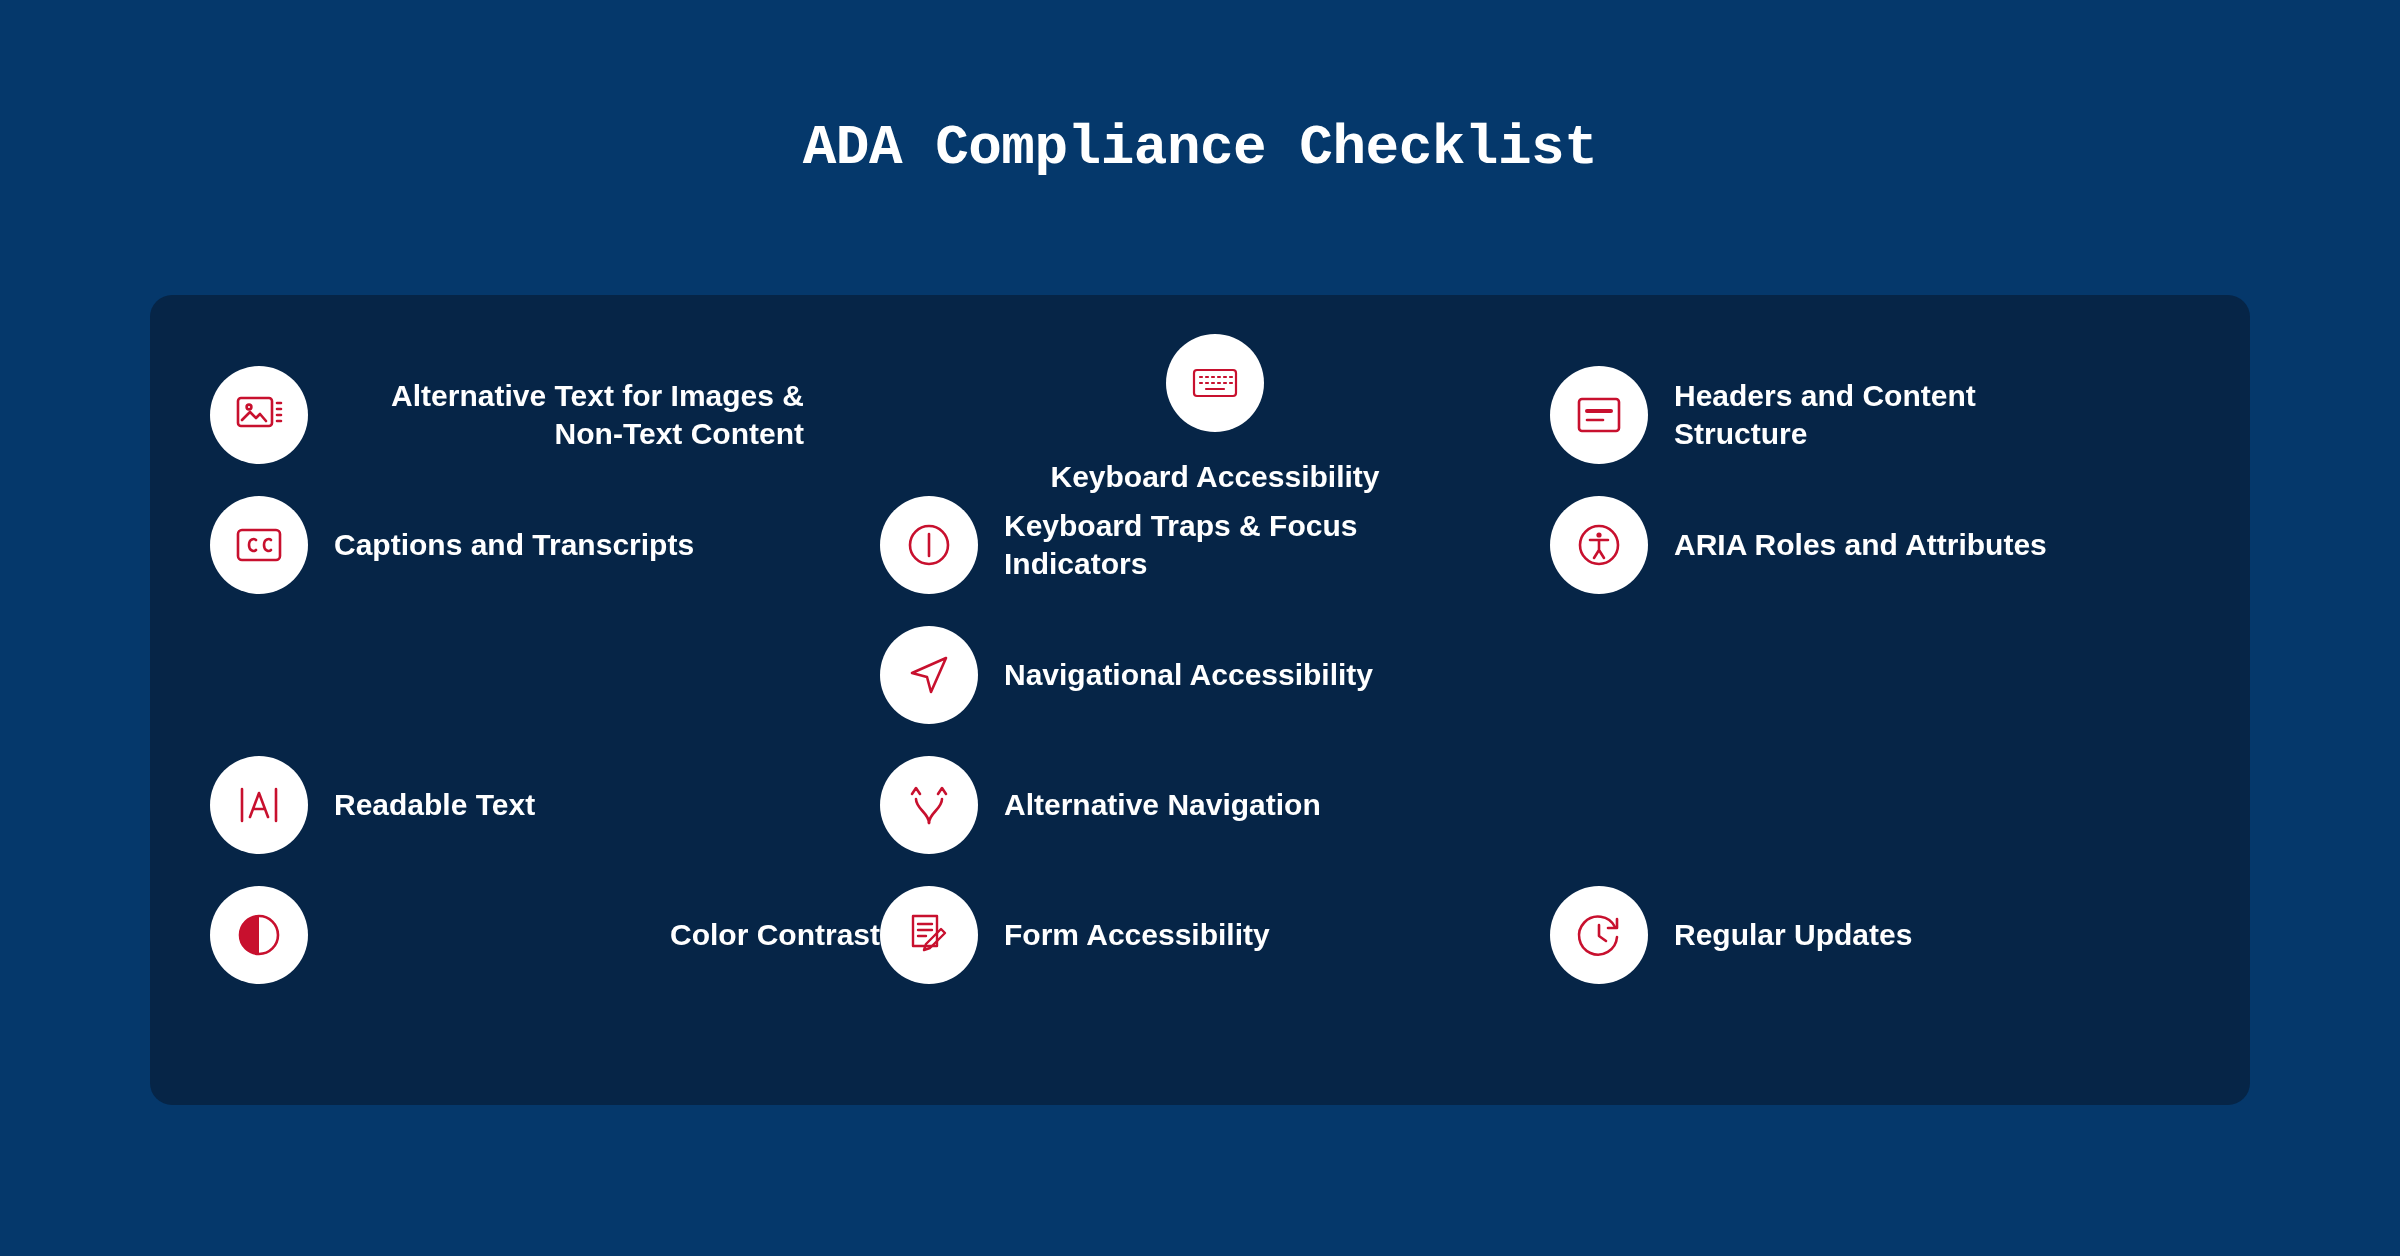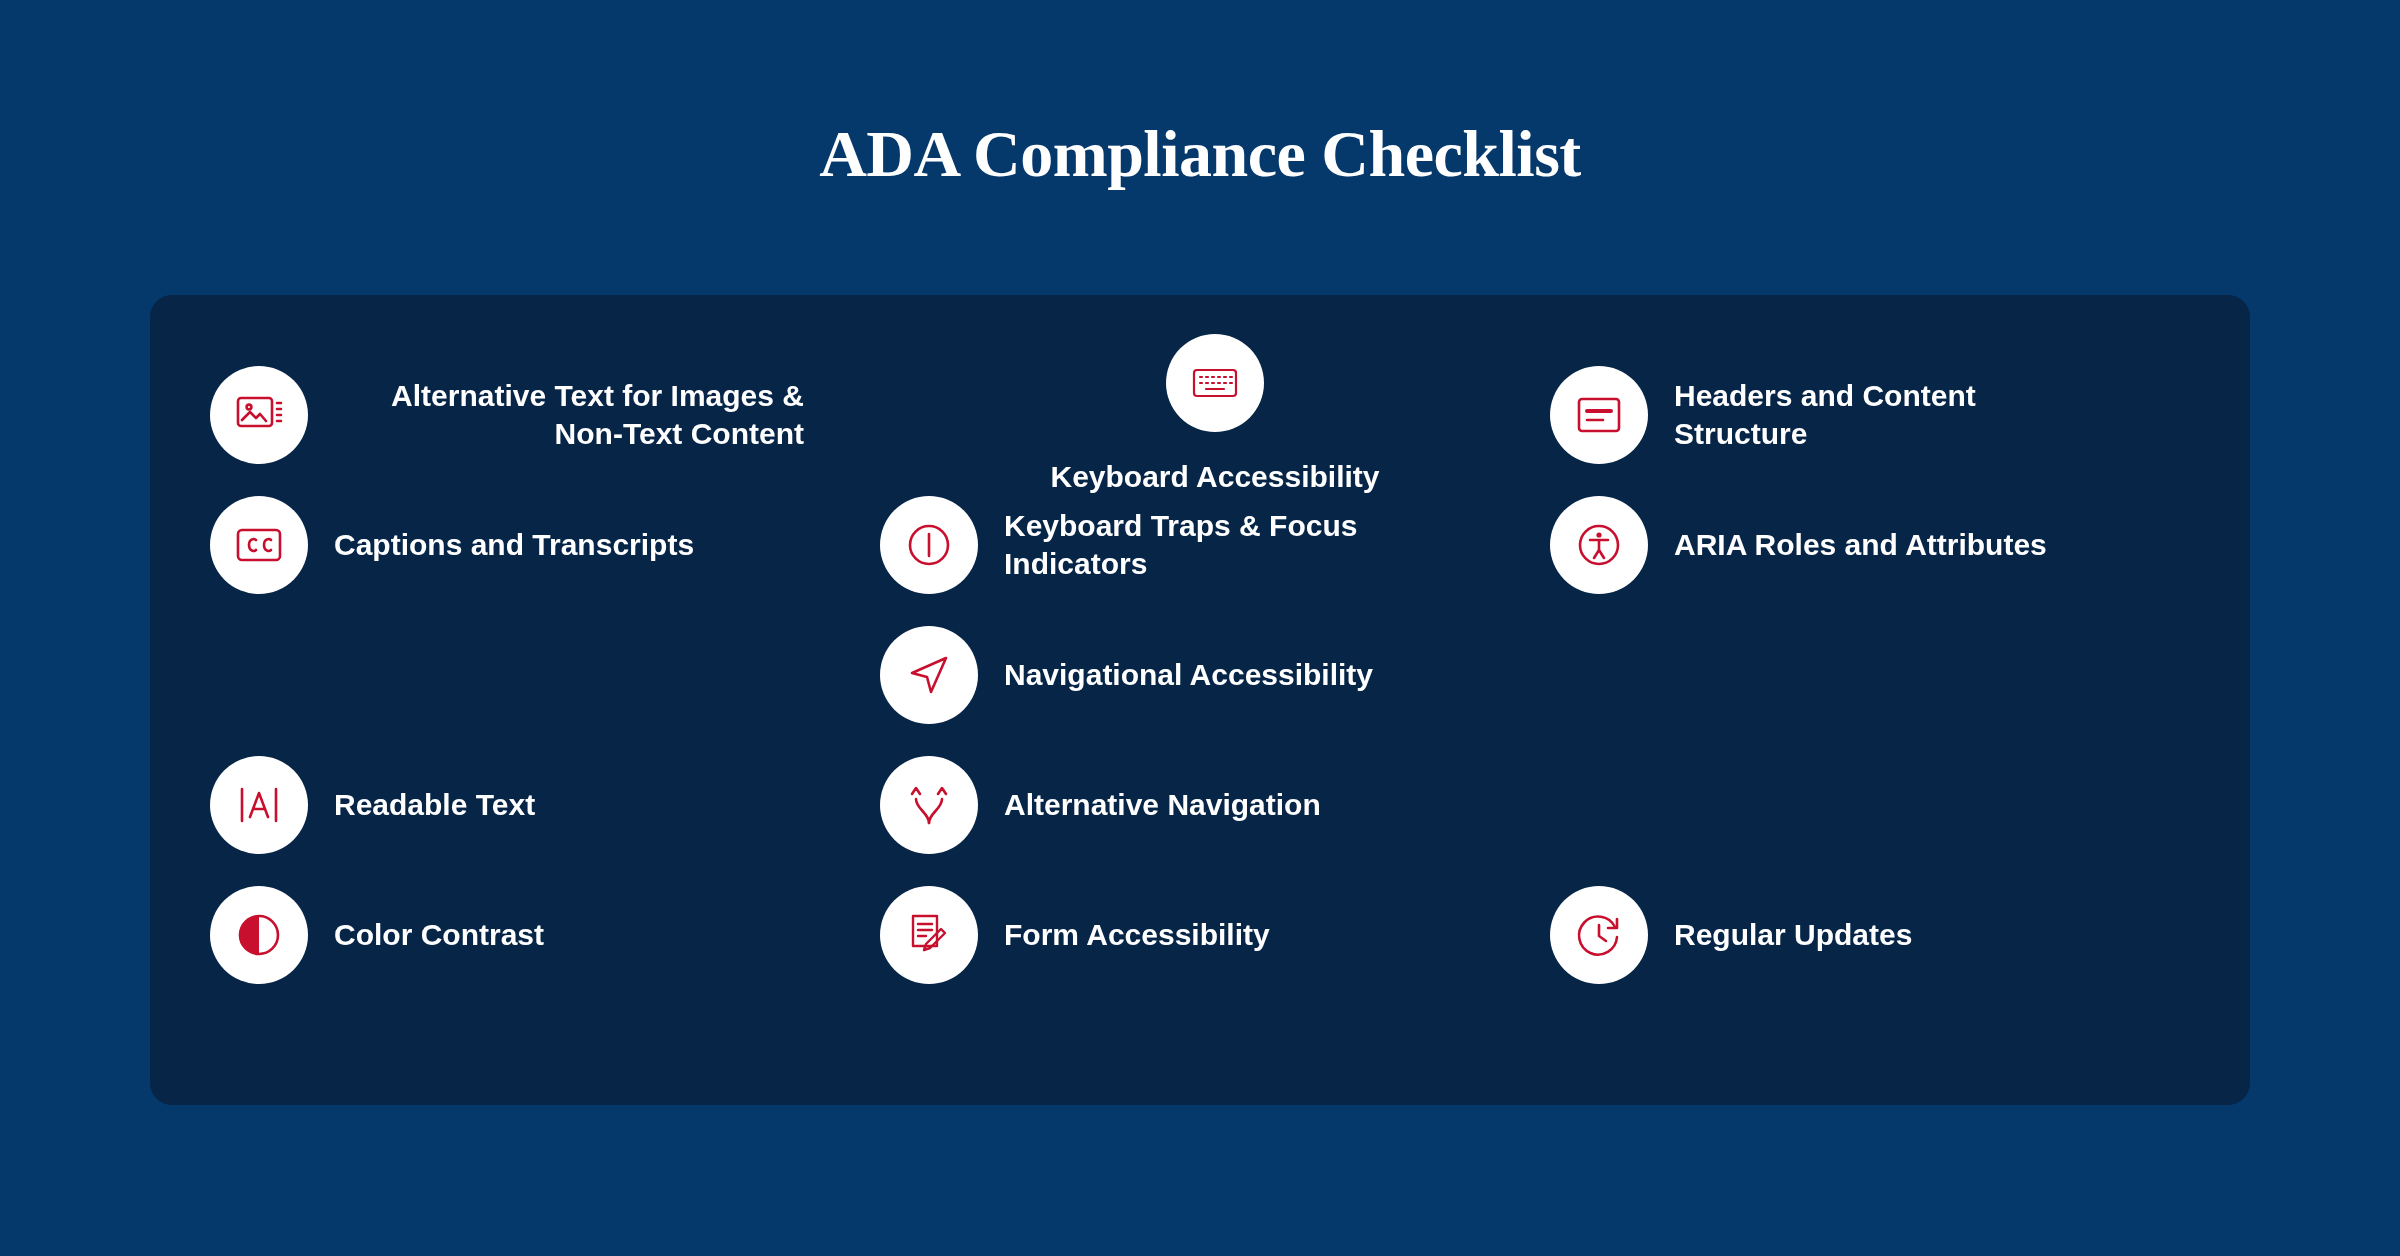--- a/index.html
+++ b/index.html
@@ -21,25 +21,25 @@
     background: #05386b;
     box-sizing: border-box;
   }
   .title {
     position: absolute;
     top: 118px;
     left: 0;
     width: 2400px;
     text-align: center;
     color: #ffffff;
-    font-size: 66px;
+    font-size: 56px;
     font-weight: bold;
     letter-spacing: -0.5px;
     line-height: 1.1;
-    font-family: Liberation Serif, serif;
+    font-family: Liberation Mono, monospace;
   }
   .panel {
     position: absolute;
     left: 150px;
     top: 295px;
     width: 2100px;
     height: 810px;
     background: #062547;
     border-radius: 22px;
     box-sizing: border-box;
@@ -118,21 +118,21 @@
       <div class="item col1" style="grid-column:1;grid-row:4;">
         <span class="icon-circle">
           <svg width="52" height="52" viewBox="0 0 52 52" fill="none" stroke="#c8102e" stroke-width="2.6">
             <path d="M9 10v32M43 10v32" stroke-linecap="round"></path>
             <path d="M17 38l9-24 9 24M20.5 30h11" stroke-linecap="round" stroke-linejoin="round"></path>
           </svg>
         </span>
         <span class="item-label">Readable Text</span>
       </div>
 
-      <div class="item col1" style="grid-column:1;grid-row:5;">
+      <div class="item col1" style="grid-column:1;grid-row:5;justify-content:space-between;">
         <span class="icon-circle">
           <svg width="52" height="52" viewBox="0 0 52 52" fill="none" stroke="#c8102e" stroke-width="2.6">
             <circle cx="26" cy="26" r="19"></circle>
             <path d="M26 7a19 19 0 0 0 0 38z" fill="#c8102e" stroke="none"></path>
           </svg>
         </span>
         <span class="item-label">Color Contrast</span>
       </div>
 
       <div class="item col2" style="grid-column:2;grid-row:1;flex-direction:column;">

